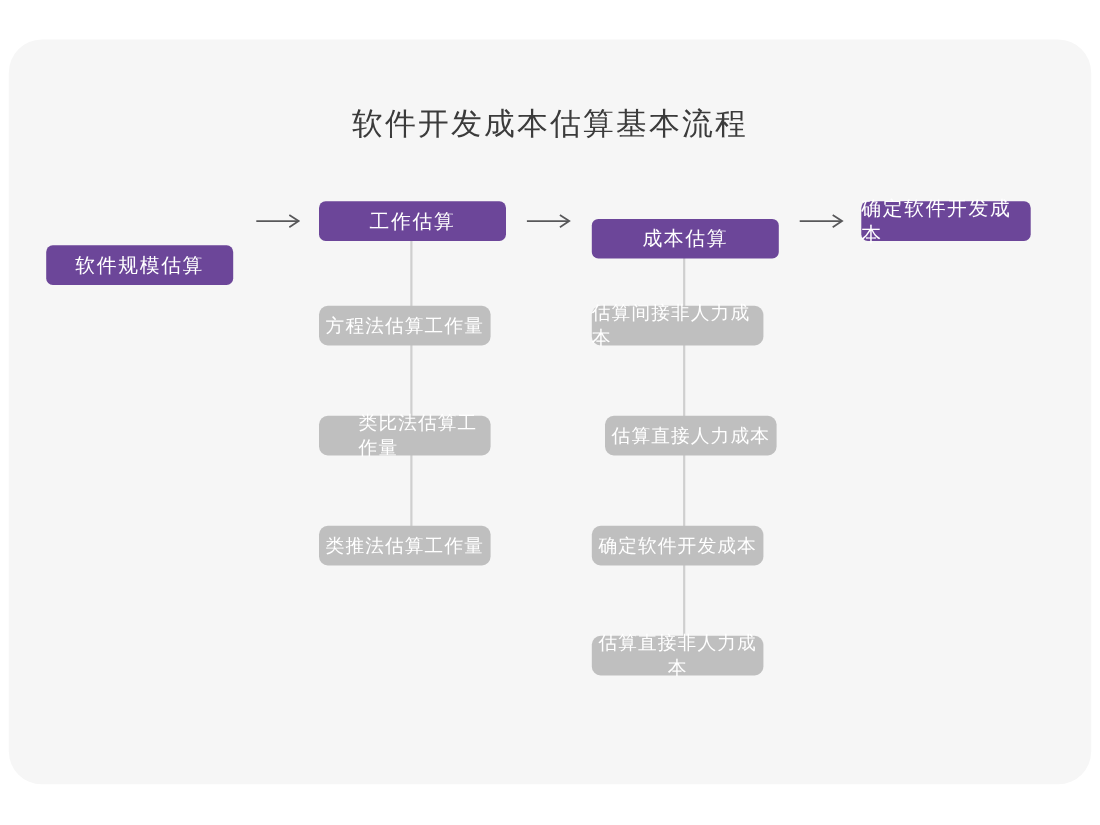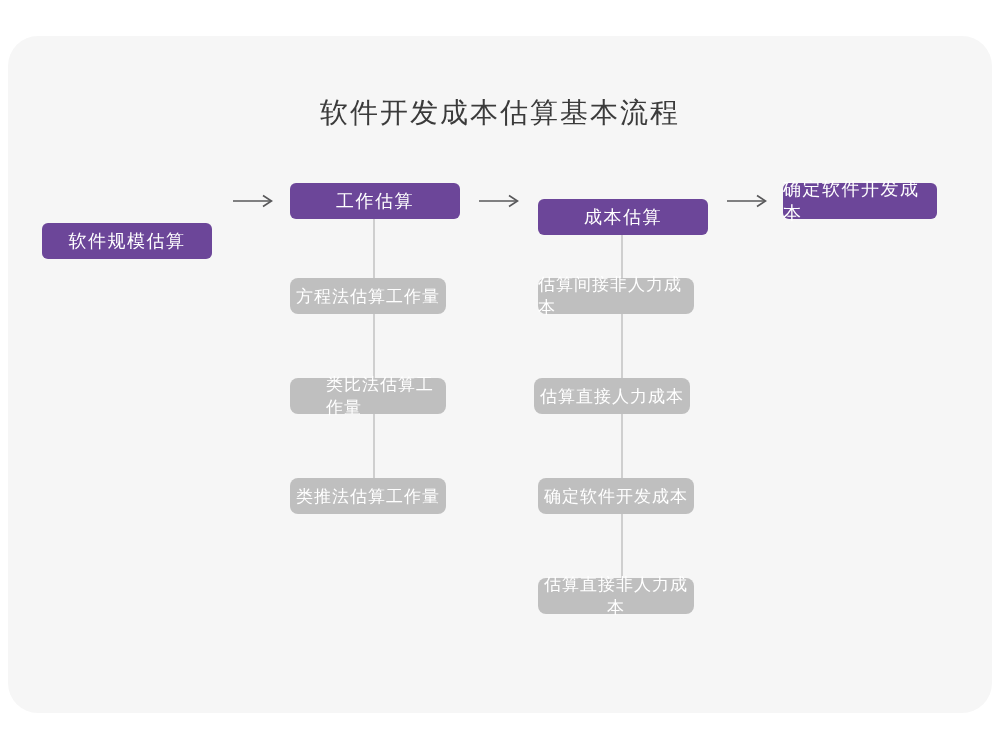--- a/index.html
+++ b/index.html
@@ -41,21 +41,21 @@
   .gbox {
     position:absolute; width:156px; height:36px;
     background:var(--secondary,#BFBFBF); border-radius:8px;
     color:var(--box-text,#FFFFFF); font-size:17px; letter-spacing:1px;
     display:flex; align-items:center; justify-content:center; z-index:2;
   }
   .work-0 { left:290px; top:278px; }
   .work-1 { left:290px; top:378px;padding-left:36px; }
   .work-2 { left:290px; top:478px; }
   .cost-0 { left:538px; top:278px; }
-  .cost-1 { left:534px; top:378px; }
+  .cost-1 { left:550px; top:378px; }
   .cost-2 { left:538px; top:478px; }
   .cost-3 { left:538px; top:578px;text-align:center; }
   .arrow line, .arrow path { stroke:var(--arrow,#58585A); }
 </style>
 </head>
 <body>
 
 <div class="stage">
   <div class="card"></div>
 

